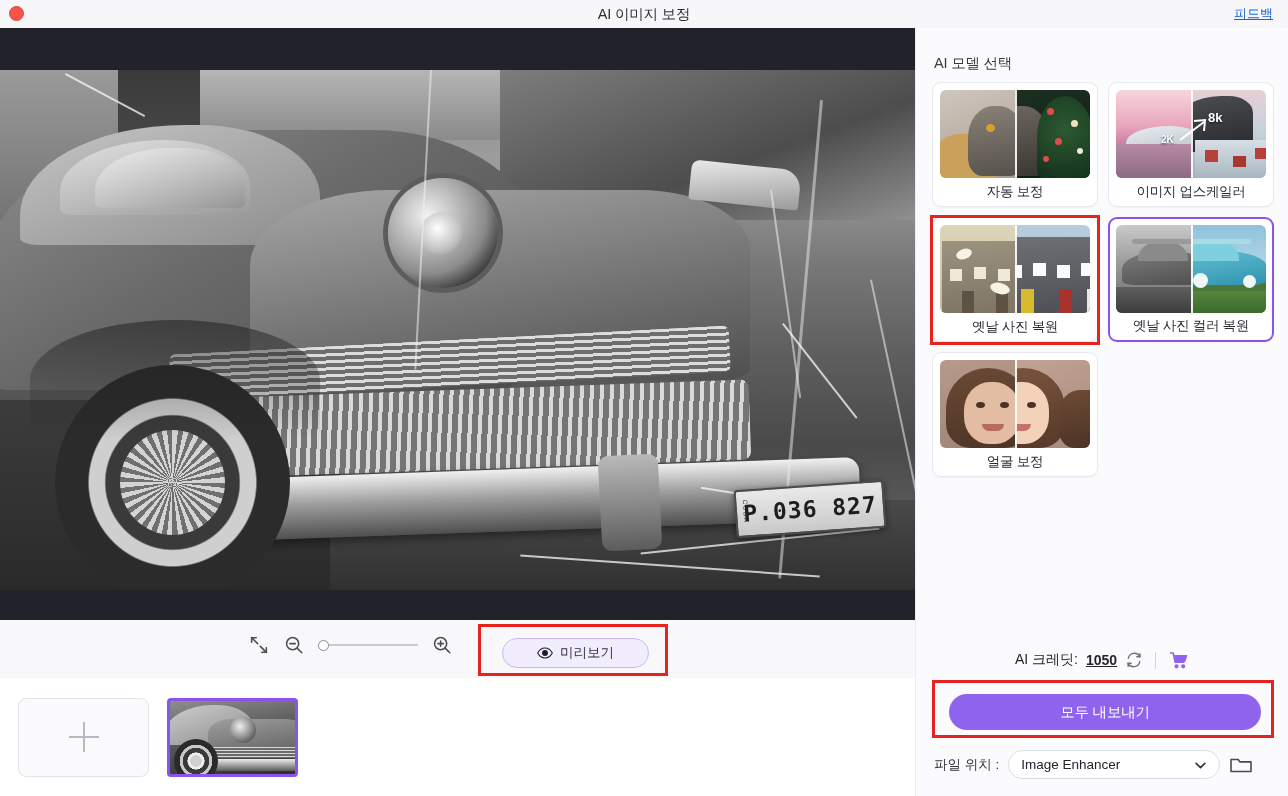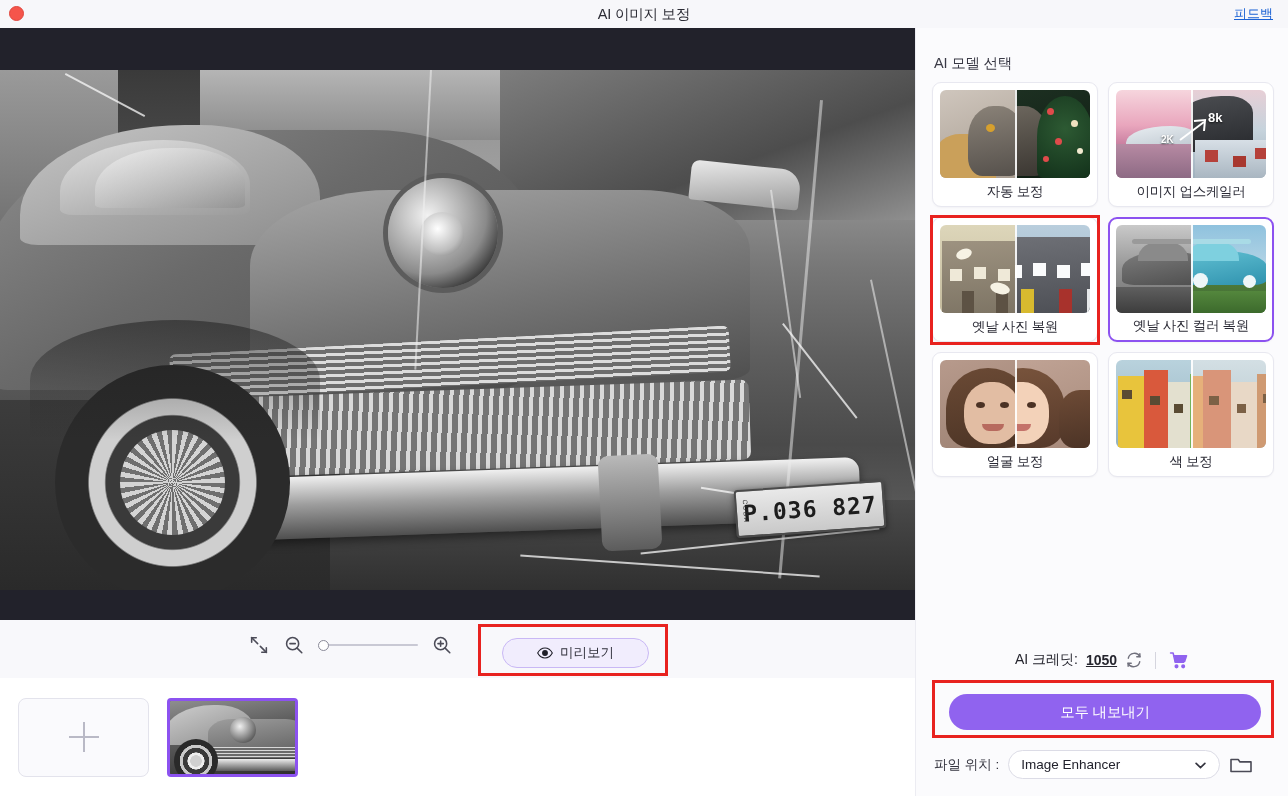--- a/index.html
+++ b/index.html
@@ -427,47 +427,20 @@
               <div class="pb" style="left:12px;top:42px;width:9px;height:6px;border-radius:50%;background:#4b3224;"></div>
               <div class="pb" style="left:-6px;top:64px;width:22px;height:7px;border-radius:0 0 12px 12px;background:#c4726a;"></div>
               <div class="pb" style="left:44px;top:30px;width:52px;height:58px;background:linear-gradient(170deg,#6e4b36,#4a3225);border-radius:40% 20% 30% 30%;"></div>
             </div>
           </div>
           <div class="split-line"></div>
         </div>
         <div class="card-label">얼굴 보정</div>
       </div>
 
-      <div class="model-card">
-        <div class="card-thumb">
-          <div class="split">
-            <div style="background:linear-gradient(180deg,#b9d2dd,#93b2c0);">
-              <div class="pb" style="left:2px;top:16px;width:26px;height:72px;background:#e8c43c;"></div>
-              <div class="pb" style="left:28px;top:10px;width:24px;height:78px;background:#d9593c;"></div>
-              <div class="pb" style="left:52px;top:22px;width:22px;height:66px;background:#e3e0cf;"></div>
-              <div class="pb" style="left:74px;top:14px;width:22px;height:74px;background:#74b45a;"></div>
-              <div class="pb" style="left:6px;top:30px;width:10px;height:9px;background:#5a4b33;"></div>
-              <div class="pb" style="left:34px;top:36px;width:10px;height:9px;background:#5a4b33;"></div>
-              <div class="pb" style="left:58px;top:44px;width:9px;height:9px;background:#5a4b33;"></div>
-
-            </div>
-            <div style="background:linear-gradient(180deg,#d3dfe4,#aec2c8);">
-              <div class="pb" style="left:-18px;top:16px;width:30px;height:72px;background:#e6b07a;"></div>
-              <div class="pb" style="left:12px;top:10px;width:28px;height:78px;background:#d99579;"></div>
-              <div class="pb" style="left:40px;top:22px;width:26px;height:66px;background:#e8d8c6;"></div>
-              <div class="pb" style="left:66px;top:14px;width:30px;height:74px;background:#cf9a72;"></div>
-              <div class="pb" style="left:18px;top:36px;width:10px;height:9px;background:#7c6146;"></div>
-              <div class="pb" style="left:46px;top:44px;width:9px;height:9px;background:#7c6146;"></div>
-              <div class="pb" style="left:72px;top:34px;width:9px;height:9px;background:#7c6146;"></div>
-            </div>
-          </div>
-          <div class="split-line"></div>
-        </div>
-        <div class="card-label">색 보정</div>
-      </div>
     </div>
 
     <div class="red-box" style="left:14px;top:187px;width:170px;height:130px;"></div>
 
     <div class="credits">
       <span>AI 크레딧:</span>
       <span class="credits-val">1050</span>
       <svg width="18" height="18" viewBox="0 0 24 24" fill="none" stroke="#70707c" stroke-width="1.9" stroke-linecap="round">
         <path d="M20 7.5A8.4 8.4 0 0 0 4.4 9.6"></path>
           <path d="M4 16.5A8.4 8.4 0 0 0 19.6 14.4"></path>

